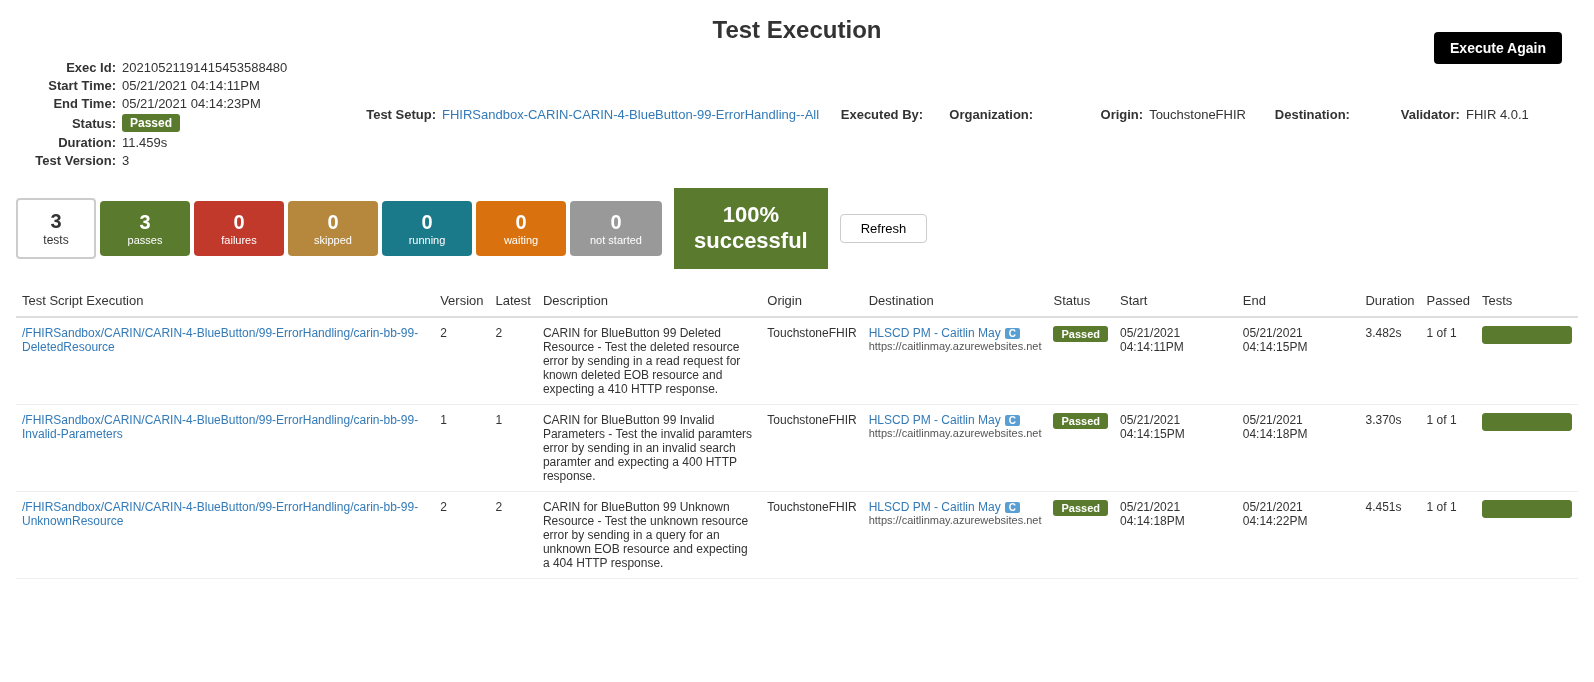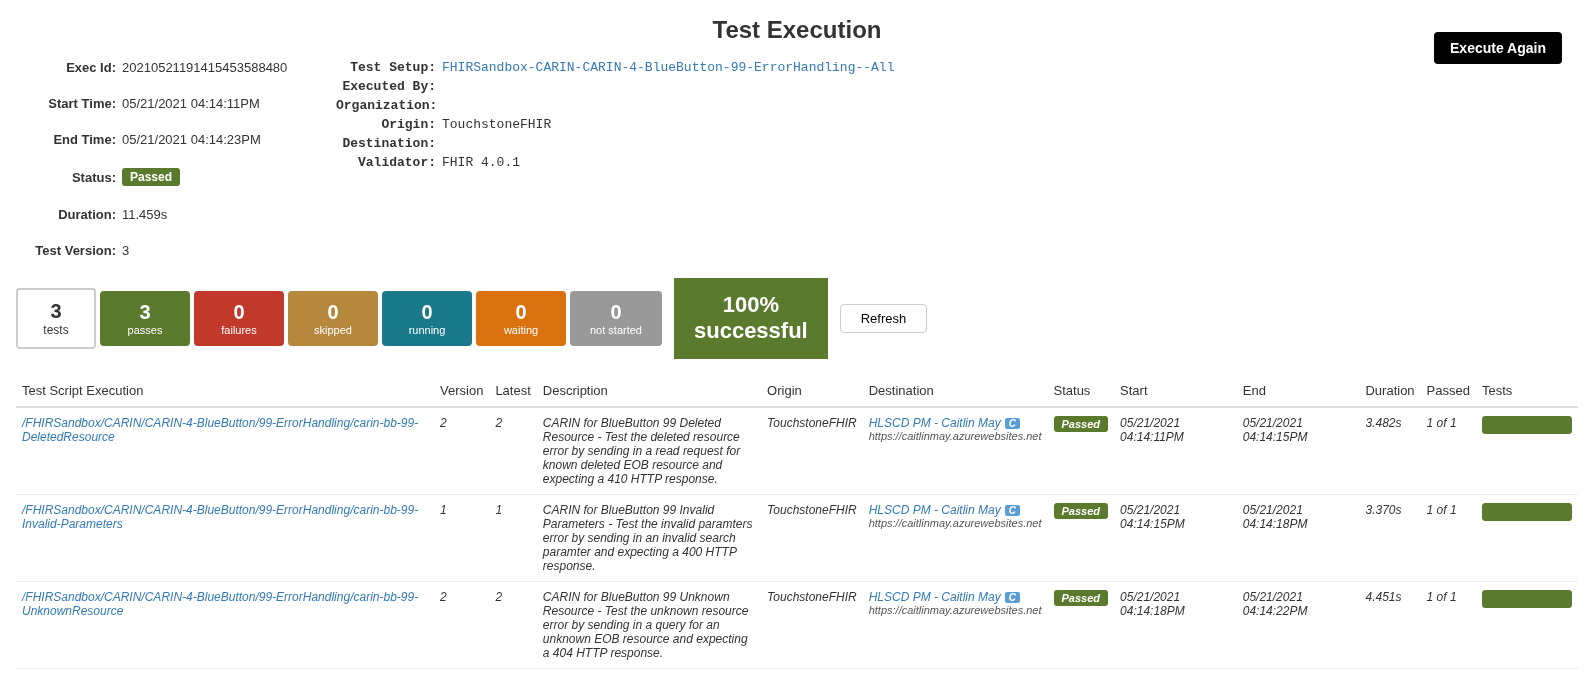--- a/index.html
+++ b/index.html
@@ -1,20 +1,20 @@
 <!DOCTYPE html>
 <html><head>
   <meta charset="utf-8">
   <style>
     * { box-sizing: border-box; margin: 0; padding: 0; }
     body { font-family: Arial, sans-serif; font-size: 13px; background: #fff; color: #333; padding: 16px; }
     h1 { font-size: 24px; font-weight: bold; margin-bottom: 16px; }
     .header-section { display: flex; gap: 40px; margin-bottom: 20px; }
-    .meta-left { display: flex; flex-direction: column; gap: 21px; min-width: 280px; }
-    .meta-right { display: flex; flex-direction: column; gap: 4px; font-family: Liberation Mono, monospace; }
+    .meta-left { display: flex; flex-direction: column; gap: 3px; min-width: 280px; }
+    .meta-right { display: flex; flex-direction: row; gap: 4px; }
     .meta-row { display: flex; gap: 6px; align-items: center; }
     .meta-label { font-weight: bold; text-align: right; min-width: 100px; }
     .meta-value { }
     .badge-passed { background: #5a7a2e; color: #fff; padding: 2px 8px; border-radius: 3px; font-size: 12px; font-weight: bold; }
     .link-blue { color: #337ab7; text-decoration: none; }
     .execute-again-btn {
       position: absolute; top: 16px; right: 16px;
       background: #000000; color: #fff; border: none; padding: 8px 16px;
       border-radius: 4px; font-size: 14px; cursor: pointer; font-weight: bold;
     }
@@ -28,21 +28,21 @@
     .stat-green { background: #5a7a2e; }
     .stat-red { background: #c0392b; }
     .stat-tan { background: #b5883e; }
     .stat-teal { background: #1a7a8a; }
     .stat-orange { background: #d9720e; }
     .stat-gray { background: #999; }
     .success-box { background: #5a7a2e; color: #fff; padding: 14px 20px; border-radius: 0; text-align: center; margin-left: 8px; font-size: 22px; font-weight: bold; line-height: 1.2; }
     .refresh-btn { background: #fff; border: 1px solid #ccc; padding: 6px 20px; border-radius: 4px; cursor: pointer; font-size: 13px; margin-left: 8px; }
     table { width: 100%; border-collapse: collapse; margin-top: 8px; }
     th { text-align: left; padding: 8px 6px; border-bottom: 2px solid #ddd; font-weight: normal; font-size: 13px; white-space: nowrap; }
-    td { padding: 8px 6px; border-bottom: 1px solid #eee; vertical-align: top; font-size: 12px; font-style: italic; }
+    td { padding: 8px 6px; border-bottom: 1px solid #eee; vertical-align: top; font-size: 12px; }
     .passed-badge { background: #5a7a2e; color: #fff; padding: 2px 8px; border-radius: 3px; font-size: 11px; font-weight: bold; display: inline-block; }
     .progress-bar-container { background: #ddd; border-radius: 3px; height: 18px; width: 90px; overflow: hidden; }
     .progress-bar-fill { background: #5a7a2e; height: 100%; border-radius: 3px; }
     .c-badge { display: inline-block; background: #5a9fd4; color: #fff; font-size: 10px; border-radius: 2px; padding: 0 4px; margin-left: 4px; font-weight: bold; }
     .dest-name { color: #337ab7; }
     .dest-url { color: #555; font-size: 11px; }
     .top-bar { position: relative; display: flex; align-items: flex-start; justify-content: center; margin-bottom: 16px; }
     .top-bar h1 { margin-bottom: 0; }
   </style>
 </head>

